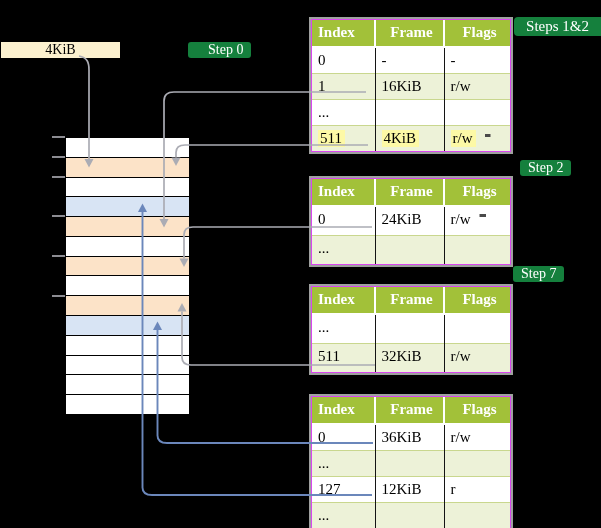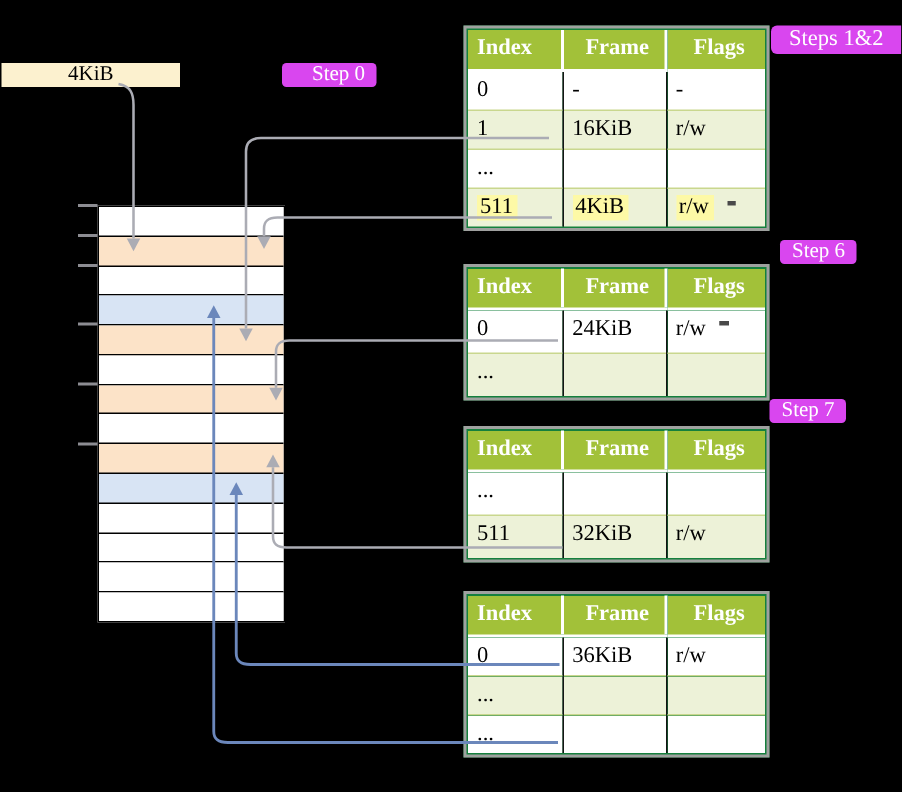--- a/index.html
+++ b/index.html
@@ -7,40 +7,40 @@
     position:relative;width:601px;height:528px;background:#000;overflow:hidden;
     font-family:"Liberation Serif","DejaVu Serif",serif;
   }
   
   .cr3{
     position:absolute;left:1px;top:42px;width:119px;height:16px;
     background:#fcf1cf;color:#000;font-size:14px;line-height:16px;text-align:center;
   }
   
   .badge{
-    position:absolute;background:#d946ef;color:#fff;font-size:14px;line-height:16px;
+    position:absolute;background:#15803d;color:#fff;font-size:14px;line-height:16px;
     height:16px;padding:0 8px;border-radius:3px;text-align:right;white-space:nowrap;
   }
   .badge.b-step0{left:188px;top:42px;padding-left:20px;}
   .badge.b-steps12{right:0;top:17px;height:19px;line-height:19px;font-size:15px;padding:0 12px;border-radius:4px 0 0 4px;}
   .badge.b-step3{left:520px;top:160px;}
   .badge.b-step4{left:513px;top:266px;}
   
   .stack{
     position:absolute;left:65px;top:137px;width:123px;height:276px;
     border:1px solid #000;display:flex;flex-direction:column;background:#fff;
   }
   .srow{flex:1 1 0;border-bottom:1px solid #000;}
   .srow:last-child{border-bottom:none;}
   .srow[data-color="white"]{background:#ffffff;}
   .srow[data-color="orange"]{background:#fce3c8;}
   .srow[data-color="blue"]{background:#d8e4f4;}
   .tick{position:absolute;left:52px;width:13px;height:2px;background:#8c8c92;}
   
-  .pt{position:absolute;background:#15803d;border:2px solid #9fa19f;padding:1px;}
+  .pt{position:absolute;background:#d946ef;border:2px solid #9fa19f;padding:1px;}
   .pt table{border-collapse:collapse;table-layout:fixed;}
   .pt th,.pt td{
     margin:0;padding:2px 2px 0 6px;font-size:15px;line-height:20px;
     text-align:left;vertical-align:top;overflow:hidden;white-space:nowrap;
   }
   .pt th{
     width:54px;height:24px;background:#a2c139;color:#fff;font-weight:bold;
     border-bottom:2px solid #fff;
   }
   .pt th+th{border-left:2px solid #fff;width:59px;text-align:center;}
@@ -60,21 +60,21 @@
 </style>
 </head>
 <body>
 
 <div class="canvas">
 
   <div class="cr3">4KiB</div>
 
   <div class="badge b-step0">Step 0</div>
   <div class="badge b-steps12">Steps 1&amp;2</div>
-  <div class="badge b-step3">Step 6</div>
+  <div class="badge b-step3">Step 2</div>
   <div class="badge b-step4">Step 7</div>
 
   <div class="stack">
     <div class="srow" data-color="white"></div>
     <div class="srow" data-color="orange"></div>
     <div class="srow" data-color="white"></div>
     <div class="srow" data-color="blue"></div>
     <div class="srow" data-color="orange"></div>
     <div class="srow" data-color="white"></div>
     <div class="srow" data-color="orange"></div>
@@ -190,20 +190,25 @@
           <td>0</td>
           <td>36KiB</td>
           <td>r/w</td>
         </tr>
         <tr>
           <td>...</td>
           <td></td>
           <td></td>
         </tr>
         <tr>
+          <td>127</td>
+          <td>12KiB</td>
+          <td>r</td>
+        </tr>
+        <tr>
           <td>...</td>
           <td></td>
           <td></td>
         </tr>
       </tbody>
     </table>
   </div>
 
   <svg class="overlay" width="601" height="528" viewBox="0 0 601 528">
 

